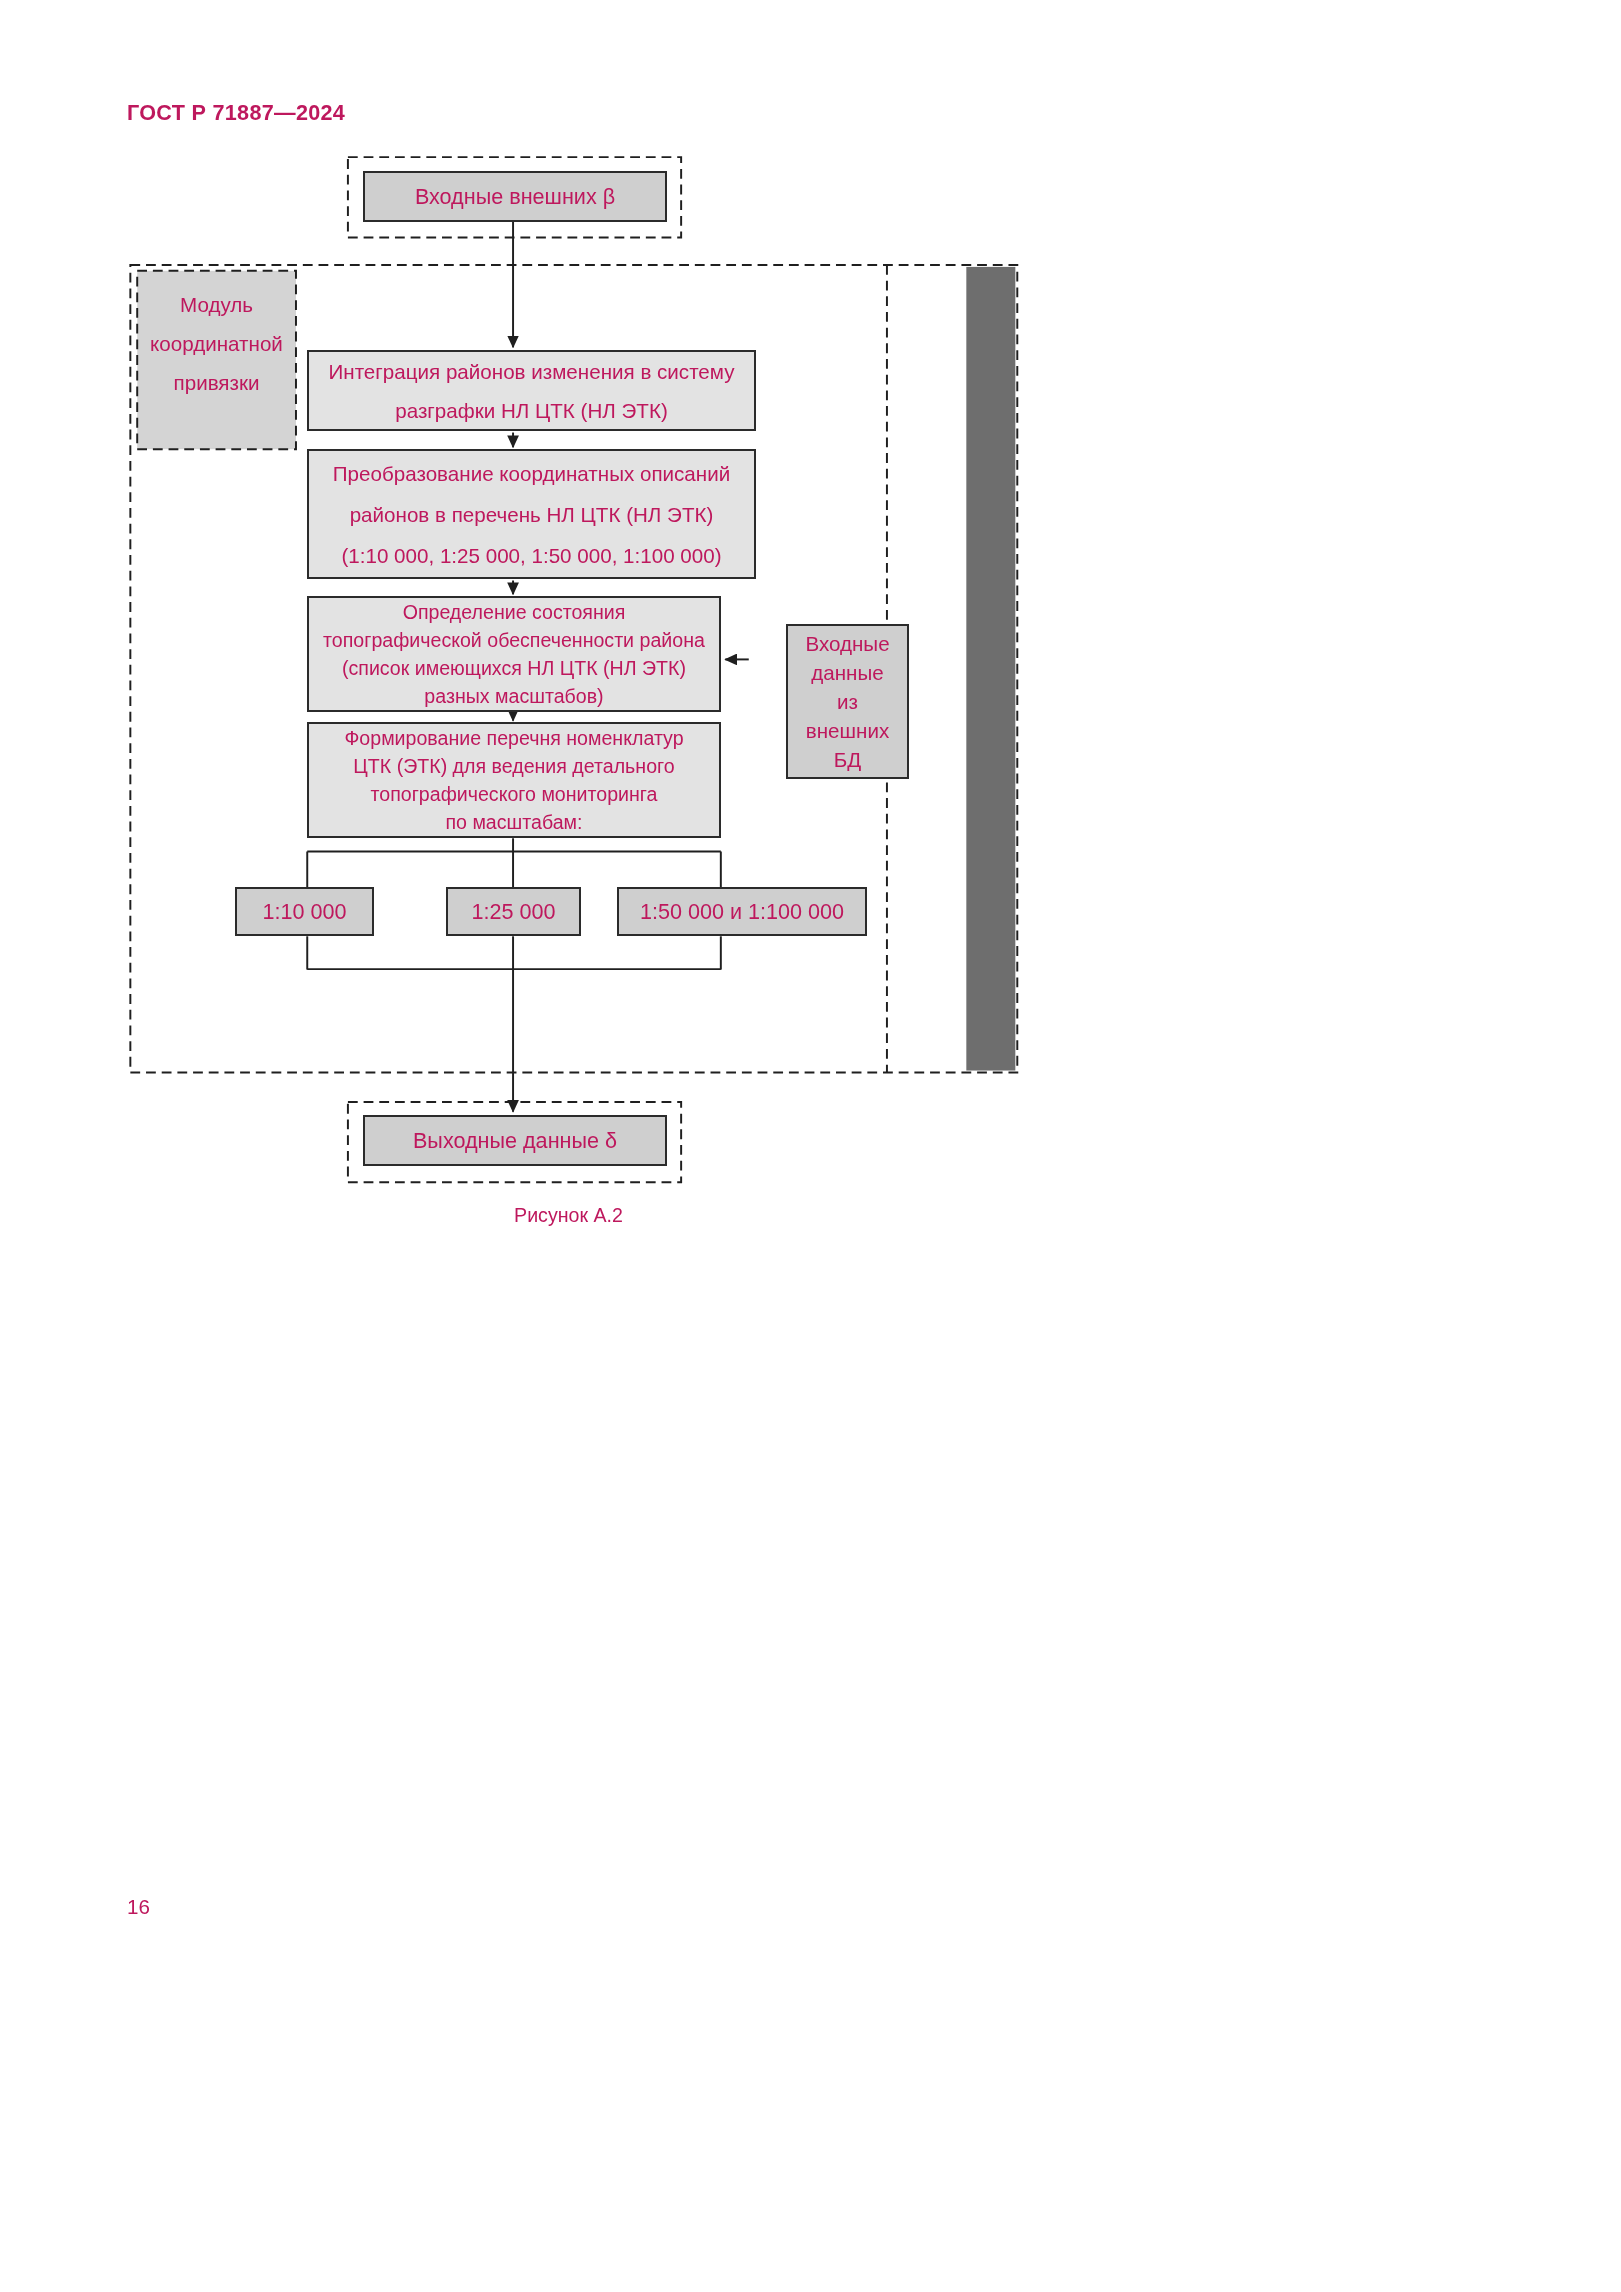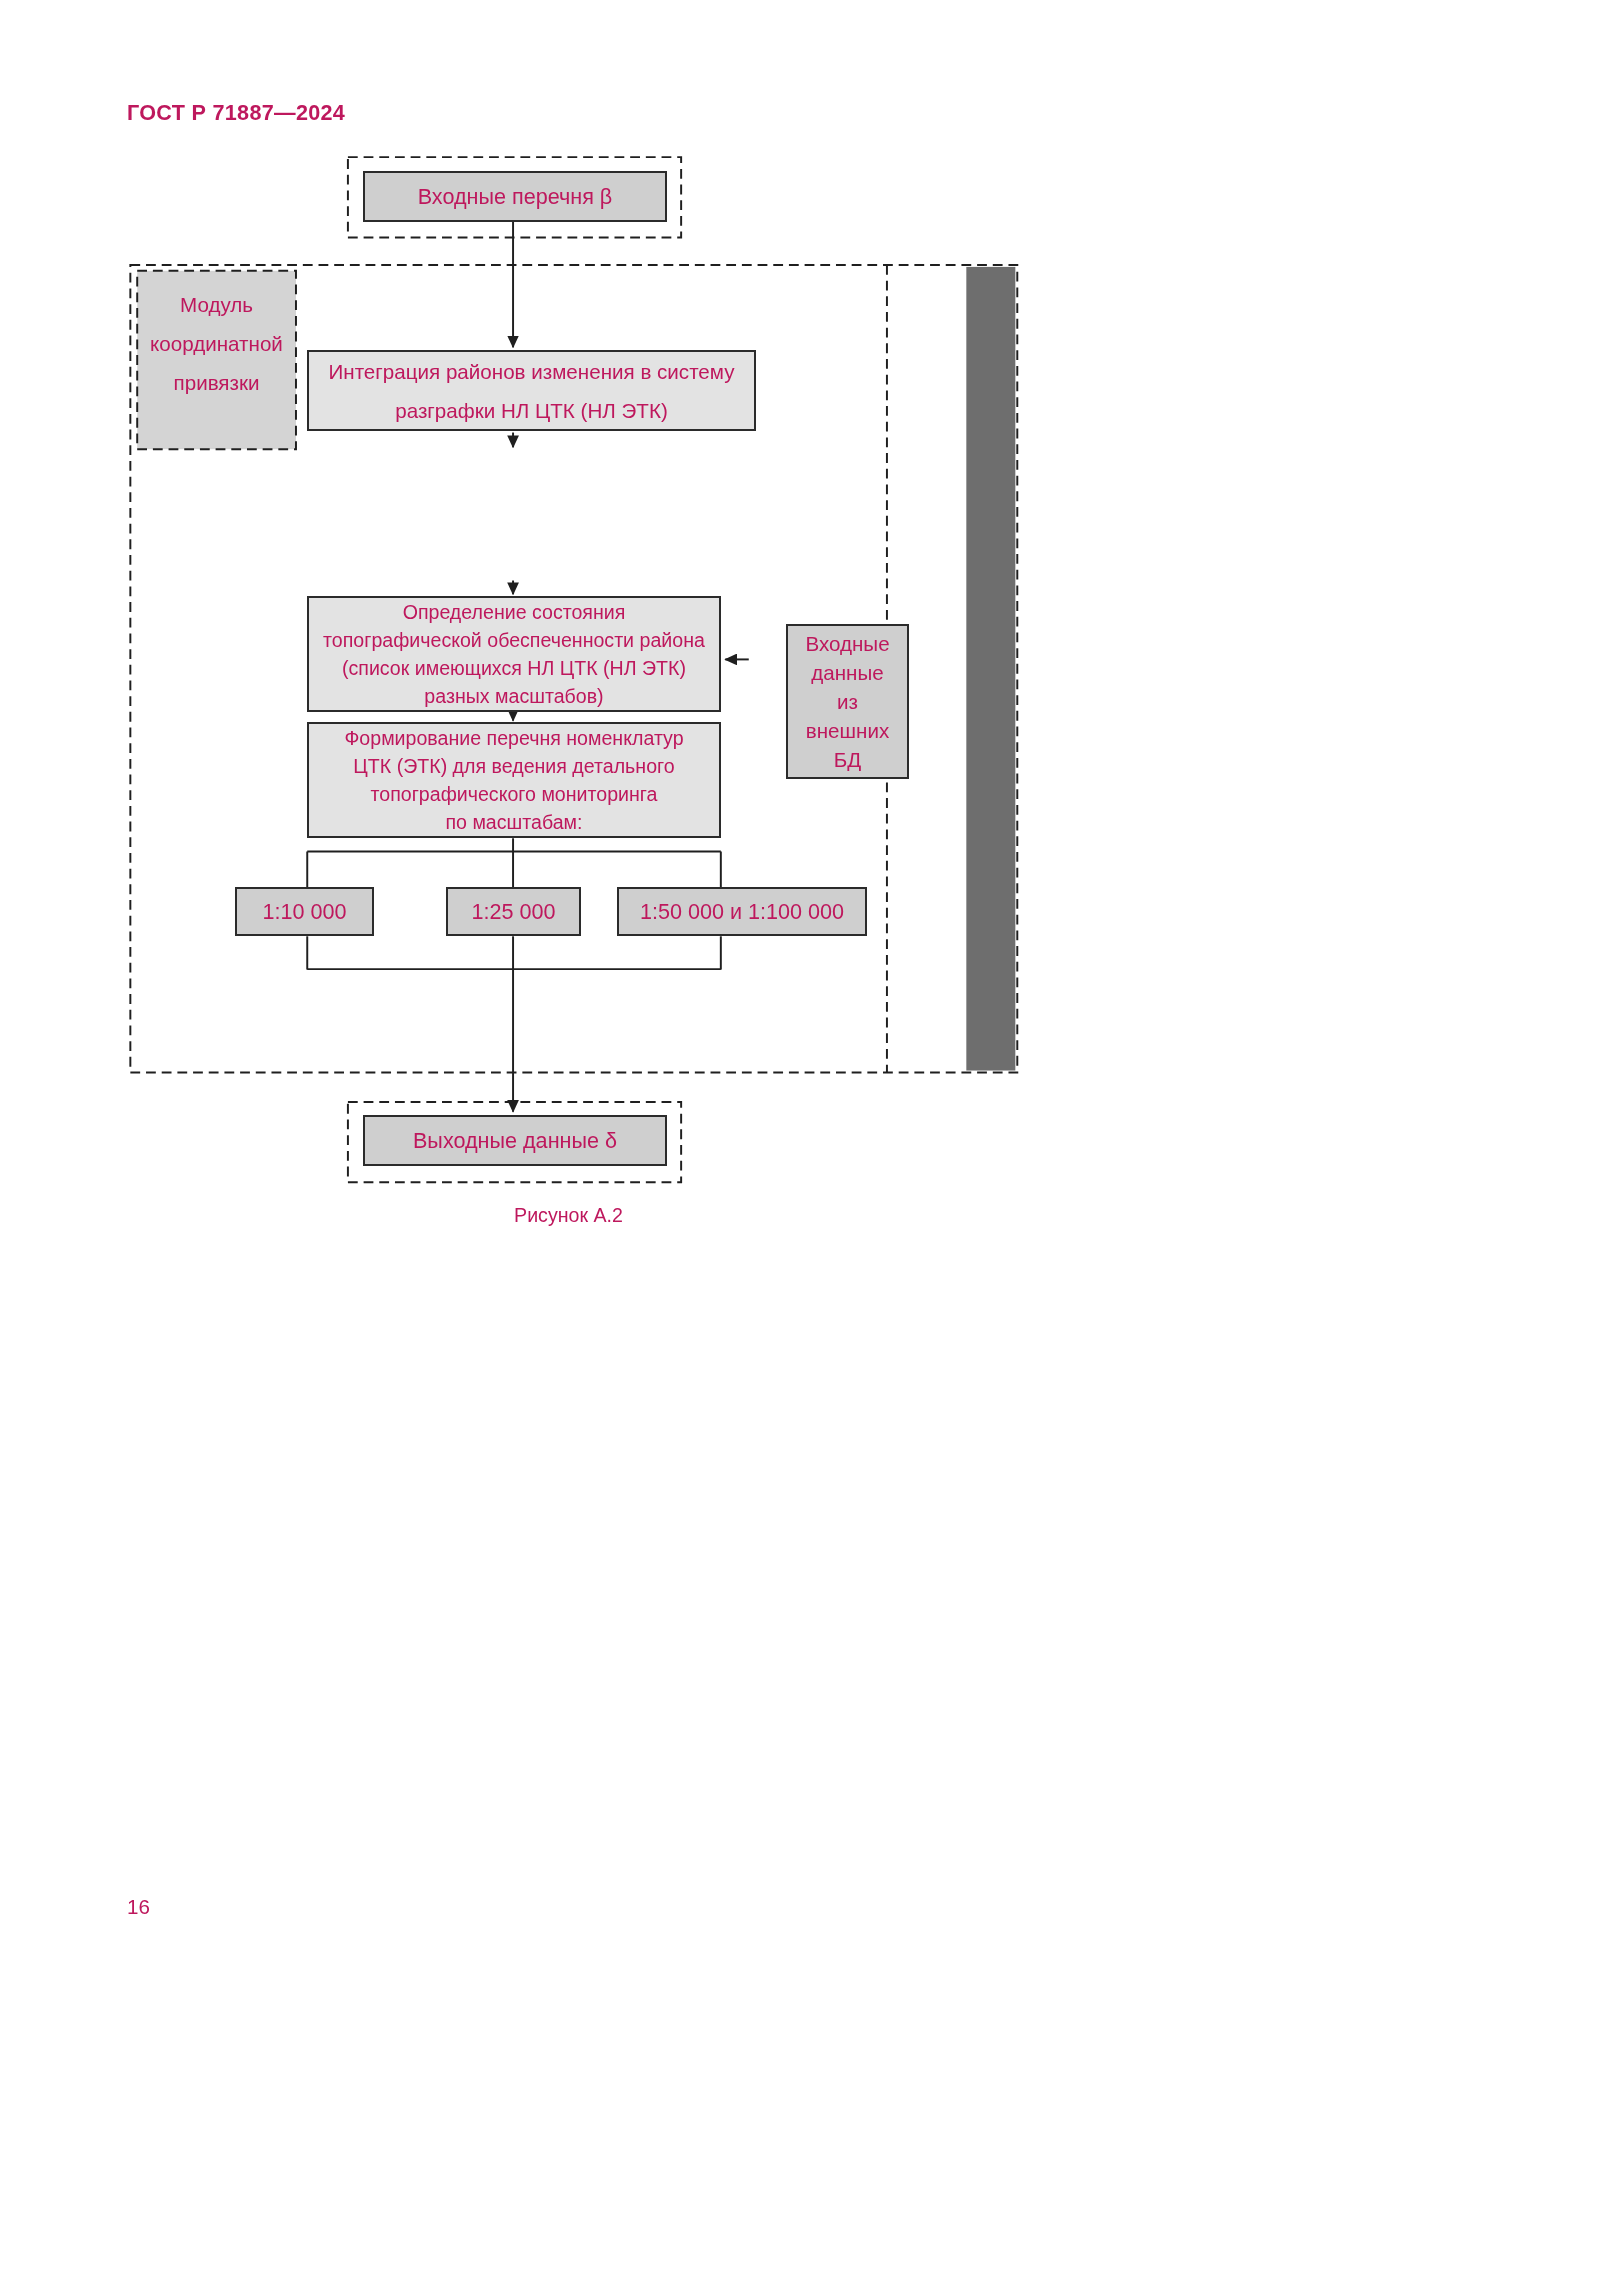--- a/index.html
+++ b/index.html
@@ -87,38 +87,43 @@
       <line x1="735.5" y1="868.5" x2="735.5" y2="905"></line>
       <line x1="313.5" y1="955" x2="313.5" y2="989"></line>
       <line x1="523.5" y1="955" x2="523.5" y2="989"></line>
       <line x1="735.5" y1="955" x2="735.5" y2="989"></line>
       <line x1="313.5" y1="988.5" x2="735.5" y2="988.5"></line>
       <line x1="523.5" y1="988" x2="523.5" y2="1134" marker-end="url(#arrowhead)"></line>
     </g>
   </svg>
 
   <div class="box fill-mid io-box" style="left:363px; top:171px; width:304px; height:51px;">
-    <span>Входные перечня β</span>
+    <span>Входные внешних β</span>
   </div>
 
   <div class="box fill-mid io-box" style="left:363px; top:1115px; width:304px; height:51px;">
     <span>Выходные данные δ</span>
   </div>
 
   <div class="module-text">
     <div class="line">Модуль</div>
     <div class="line">координатной</div>
     <div class="line">привязки</div>
   </div>
 
   <div class="box fill-light step-wide" style="left:307px; top:350px; width:449px; height:81px;">
     <div class="line">Интеграция районов изменения в систему</div>
     <div class="line">разграфки НЛ ЦТК (НЛ ЭТК)</div>
   </div>
 
+  <div class="box fill-light step-wide2" style="left:307px; top:449px; width:449px; height:130px;">
+    <div class="line">Преобразование координатных описаний</div>
+    <div class="line">районов в перечень НЛ ЦТК (НЛ ЭТК)</div>
+    <div class="line">(1:10 000, 1:25 000, 1:50 000, 1:100 000)</div>
+  </div>
 
   <div class="box fill-light step-narrow" style="left:307px; top:596px; width:414px; height:116px;justify-content:center;">
     <div class="line">Определение состояния</div>
     <div class="line">топографической обеспеченности района</div>
     <div class="line">(список имеющихся НЛ ЦТК (НЛ ЭТК)</div>
     <div class="line">разных масштабов)</div>
   </div>
 
   <div class="box fill-mid external" style="left:786px; top:624px; width:123px; height:155px;">
     <div class="line">Входные</div>

